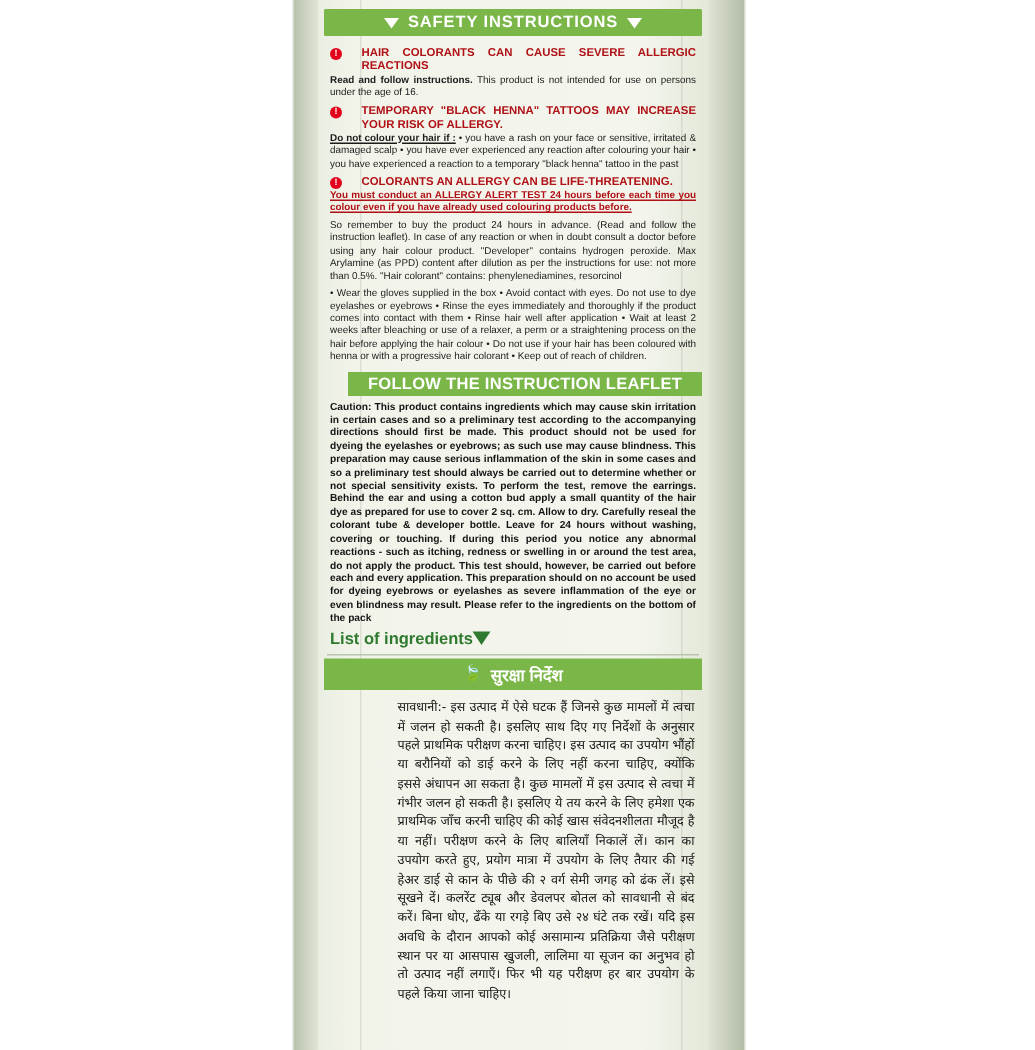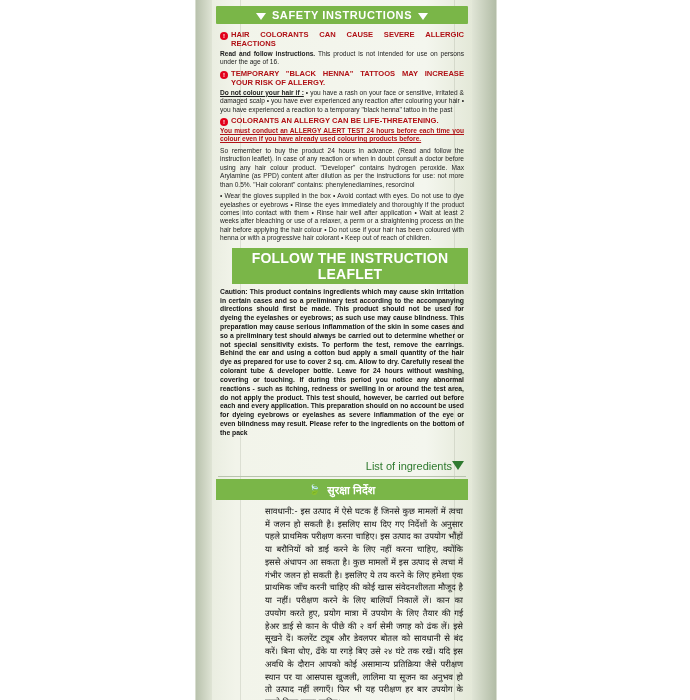--- a/index.html
+++ b/index.html
@@ -82,21 +82,21 @@
   }
 
   .warn-head {
     color: #1a1a1a;
     font-weight: bold;
     font-size: 7.6px;
     line-height: 1.18;
     margin: 3px 0 1px 0;
     display: flex;
     align-items: flex-start;
-    gap: 3px;
+    gap: 13px;
   }
   .warn-head.red { color: #b01116; }
   .warn-icon {
     flex: 0 0 auto;
     width: 8px; height: 8px;
     border-radius: 50%;
     background: #e2001a;
     color: #fff;
     font-size: 6px;
     font-weight: bold;
@@ -106,47 +106,47 @@
   }
   p.para { margin: 0 0 3px 0; }
   .bold { font-weight: bold; }
   .ul { text-decoration: underline; }
 
   
   .sub-banner {
     margin: 5px 4px 0 20px;
     background: #7ab648;
     color: #ffffff;
-    font-size: 14px;
+    font-size: 11px;
     font-weight: bold;
     text-align: center;
     padding: 2px 0;
     letter-spacing: 0.2px;
   }
 
   .caution-block {
     padding: 4px 8px 0 8px;
     font-size: 6.8px;
     line-height: 1.3;
     color: #141414;
     font-weight: bold;
     text-align: justify;
   }
 
   
   .ingredients-bar {
     position: relative;
-    margin: 20px 4px 0 4px;
+    margin: 0 4px 0 4px;
     padding: 2px 4px;
     color: #2f7a2f;
     font-size: 11px;
-    font-weight: normal;
+    font-weight: bold;
     display: flex;
     align-items: center;
-    justify-content: flex-end;
+    justify-content: flex-start;
   }
   .down-arrow {
     width: 0; height: 0;
     border-left: 6px solid transparent;
     border-right: 6px solid transparent;
     border-top: 9px solid #2f7a2f;
   }
 
   .divider-rule {
     margin: 2px 6px;

